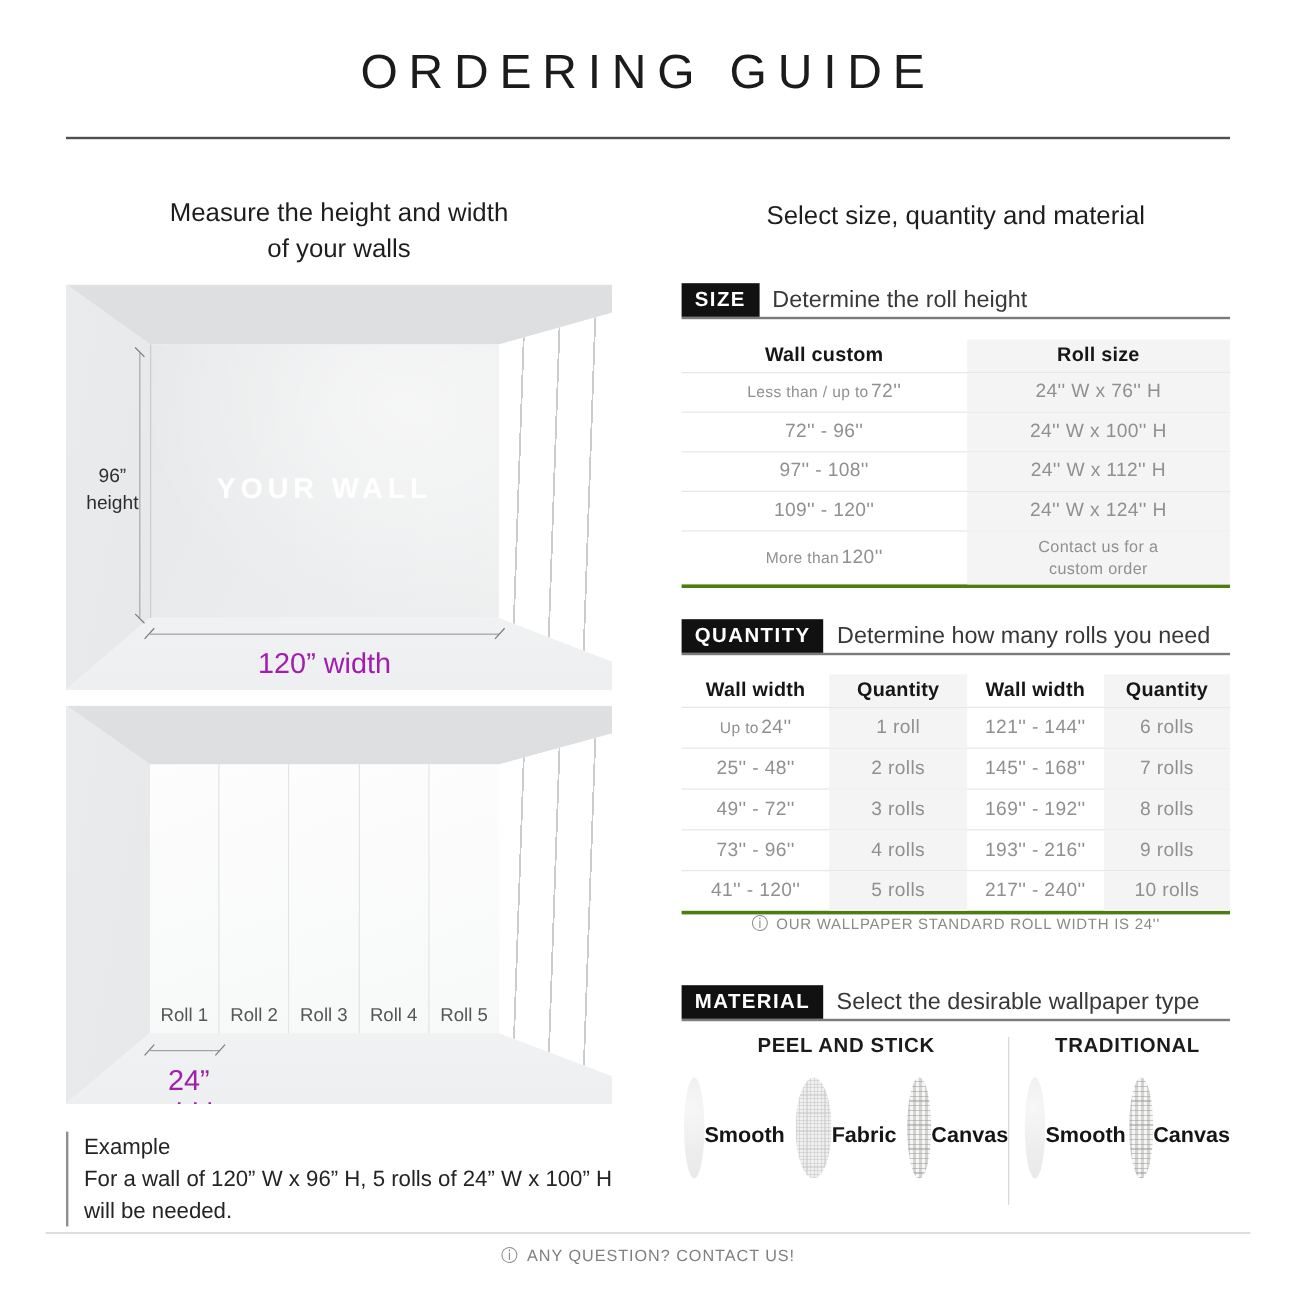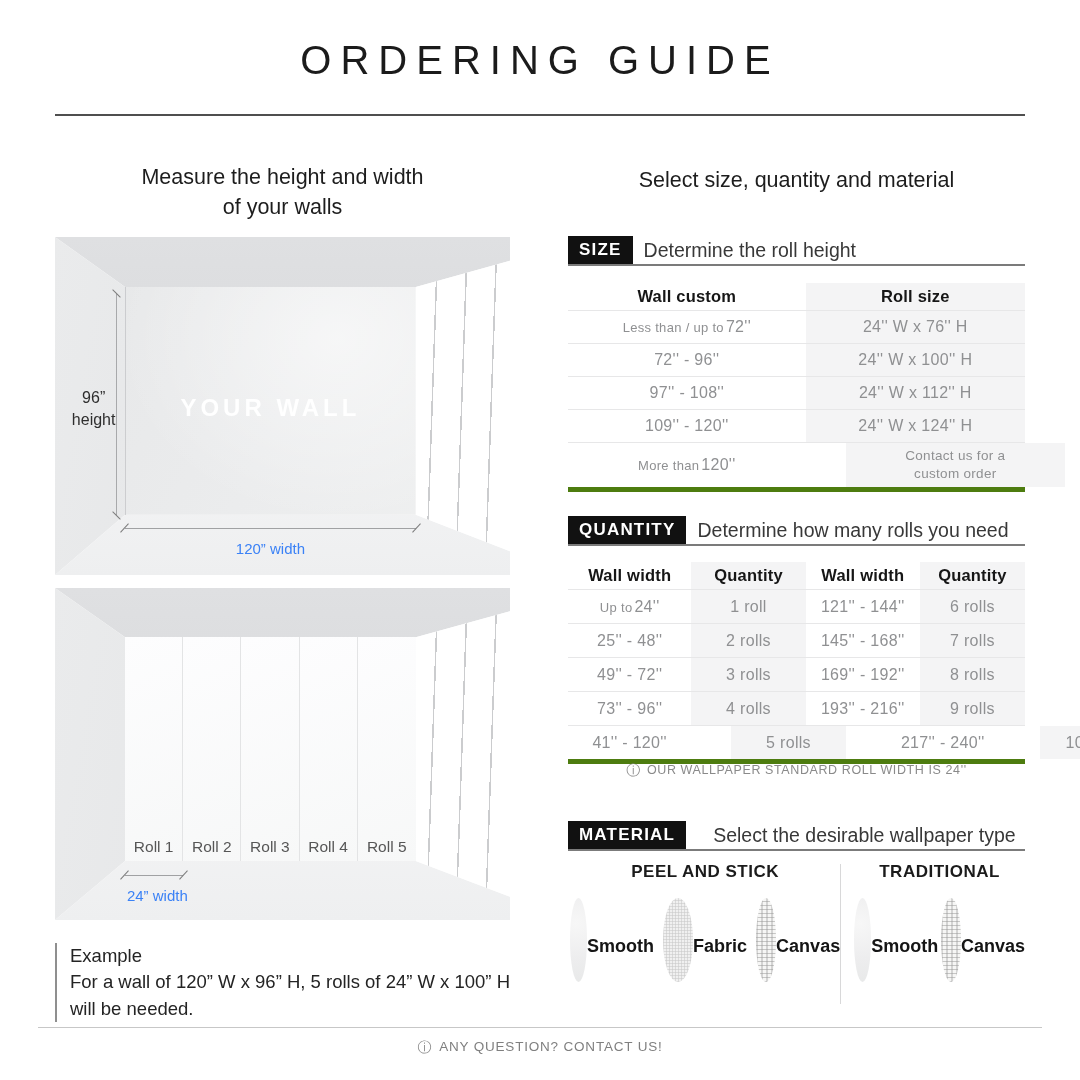--- a/index.html
+++ b/index.html
@@ -44,48 +44,48 @@
     color:rgba(255,255,255,.96);font-weight:700;font-size:24px;letter-spacing:4px;}
   .dim-v{position:absolute;left:13.4%;top:16.9%;height:65.3%;width:1px;background:#a8a9ab;}
   .dim-v::before,.dim-v::after{content:"";position:absolute;left:-5px;width:11px;height:1px;background:#7c7c7c;transform:rotate(45deg);}
   .dim-v::before{top:-1px;} .dim-v::after{bottom:-1px;}
   .dim-h{position:absolute;height:1px;background:#a0a1a3;}
   .dim-h::before,.dim-h::after{content:"";position:absolute;top:-6px;width:1px;height:12px;background:#7c7c7c;transform:rotate(42deg);}
   .dim-h::before{left:-1px;} .dim-h::after{right:-1px;}
   #room1 .dim-h{left:15.4%;width:63.9%;top:86%;}
   .h-label{position:absolute;left:1.5%;top:44.5%;width:14%;text-align:center;
     font-size:16px;line-height:1.35;color:#2e2e2e;}
-  .w-label{position:absolute;text-align:center;font-size:15px;color:#3b82f6;}
+  .w-label{position:absolute;text-align:center;font-size:24px;color:#a21caf;}
   #room1 .w-label{left:15.4%;width:63.9%;top:89.5%;}
 
   .panels{position:absolute;left:15.4%;top:14.8%;width:63.9%;height:67.4%;
     display:grid;grid-template-columns:repeat(5,1fr);}
   .panel{background:linear-gradient(160deg,#fdfdfe 0%,#f7f8f8 100%);
     border-right:1px solid #e3e4e5;display:flex;align-items:flex-end;justify-content:center;padding-bottom:5px;box-sizing:border-box;}
   .panel:last-child{border-right:none;}
   .panel span{font-size:15.5px;color:#565656;}
   #room2 .dim-h{left:15.4%;width:12.8%;top:86.5%;}
   #room2 .w-label{left:13.5%;width:18%;top:90%;}
 
   
   .example{position:absolute;left:55px;top:943px;width:470px;border-left:2px solid #8f8f8f;
     padding-left:13px;font-size:18.5px;line-height:1.42;color:#242424;}
 
   
   .sec-header{position:absolute;left:568px;width:457px;display:flex;align-items:stretch;border-bottom:2px solid #7b7b7b;}
   .badge{background:var(--badge-bg);color:var(--badge-text);font-weight:700;font-size:17px;
     letter-spacing:1.2px;padding:4px 11px;display:flex;align-items:center;}
   .sec-sub{font-size:19.5px;color:#383838;display:flex;align-items:center;padding-left:11px;}
-  #size-header{top:236px;} #qty-header{top:516px;} #mat-header{top:821px;gap:16px;}
+  #size-header{top:236px;} #qty-header{top:516px;} #mat-header{top:821px;}
 
   .tbl{position:absolute;left:568px;width:457px;}
   #size-table{top:283px;} #qty-table{top:562px;}
   .t-row{display:grid;align-items:center;border-top:1px solid #e7e7e8;}
   .t-row.head{border-top:none;}
-  .t-row:last-child{border-bottom:5px solid #4d7c0f;gap:40px;}
+  .t-row:last-child{border-bottom:3px solid #4d7c0f;}
   #size-table .t-row{grid-template-columns:52% 48%;min-height:32px;}
   #size-table .t-row.head{min-height:27px;}
   #size-table .t-row.tall{min-height:44px;}
   #qty-table .t-row{grid-template-columns:27% 25% 25% 23%;min-height:33px;}
   #qty-table .t-row.head{min-height:27px;}
   .cell{display:flex;flex-direction:column;align-items:center;justify-content:center;height:100%;
     font-size:16px;color:var(--muted-text);letter-spacing:.3px;text-align:center;box-sizing:border-box;}
   .cell .mix{display:flex;align-items:baseline;gap:2px;}
   .cell .sm{font-size:13px;}
   .cell .tiny{font-size:13.5px;line-height:1.3;}

